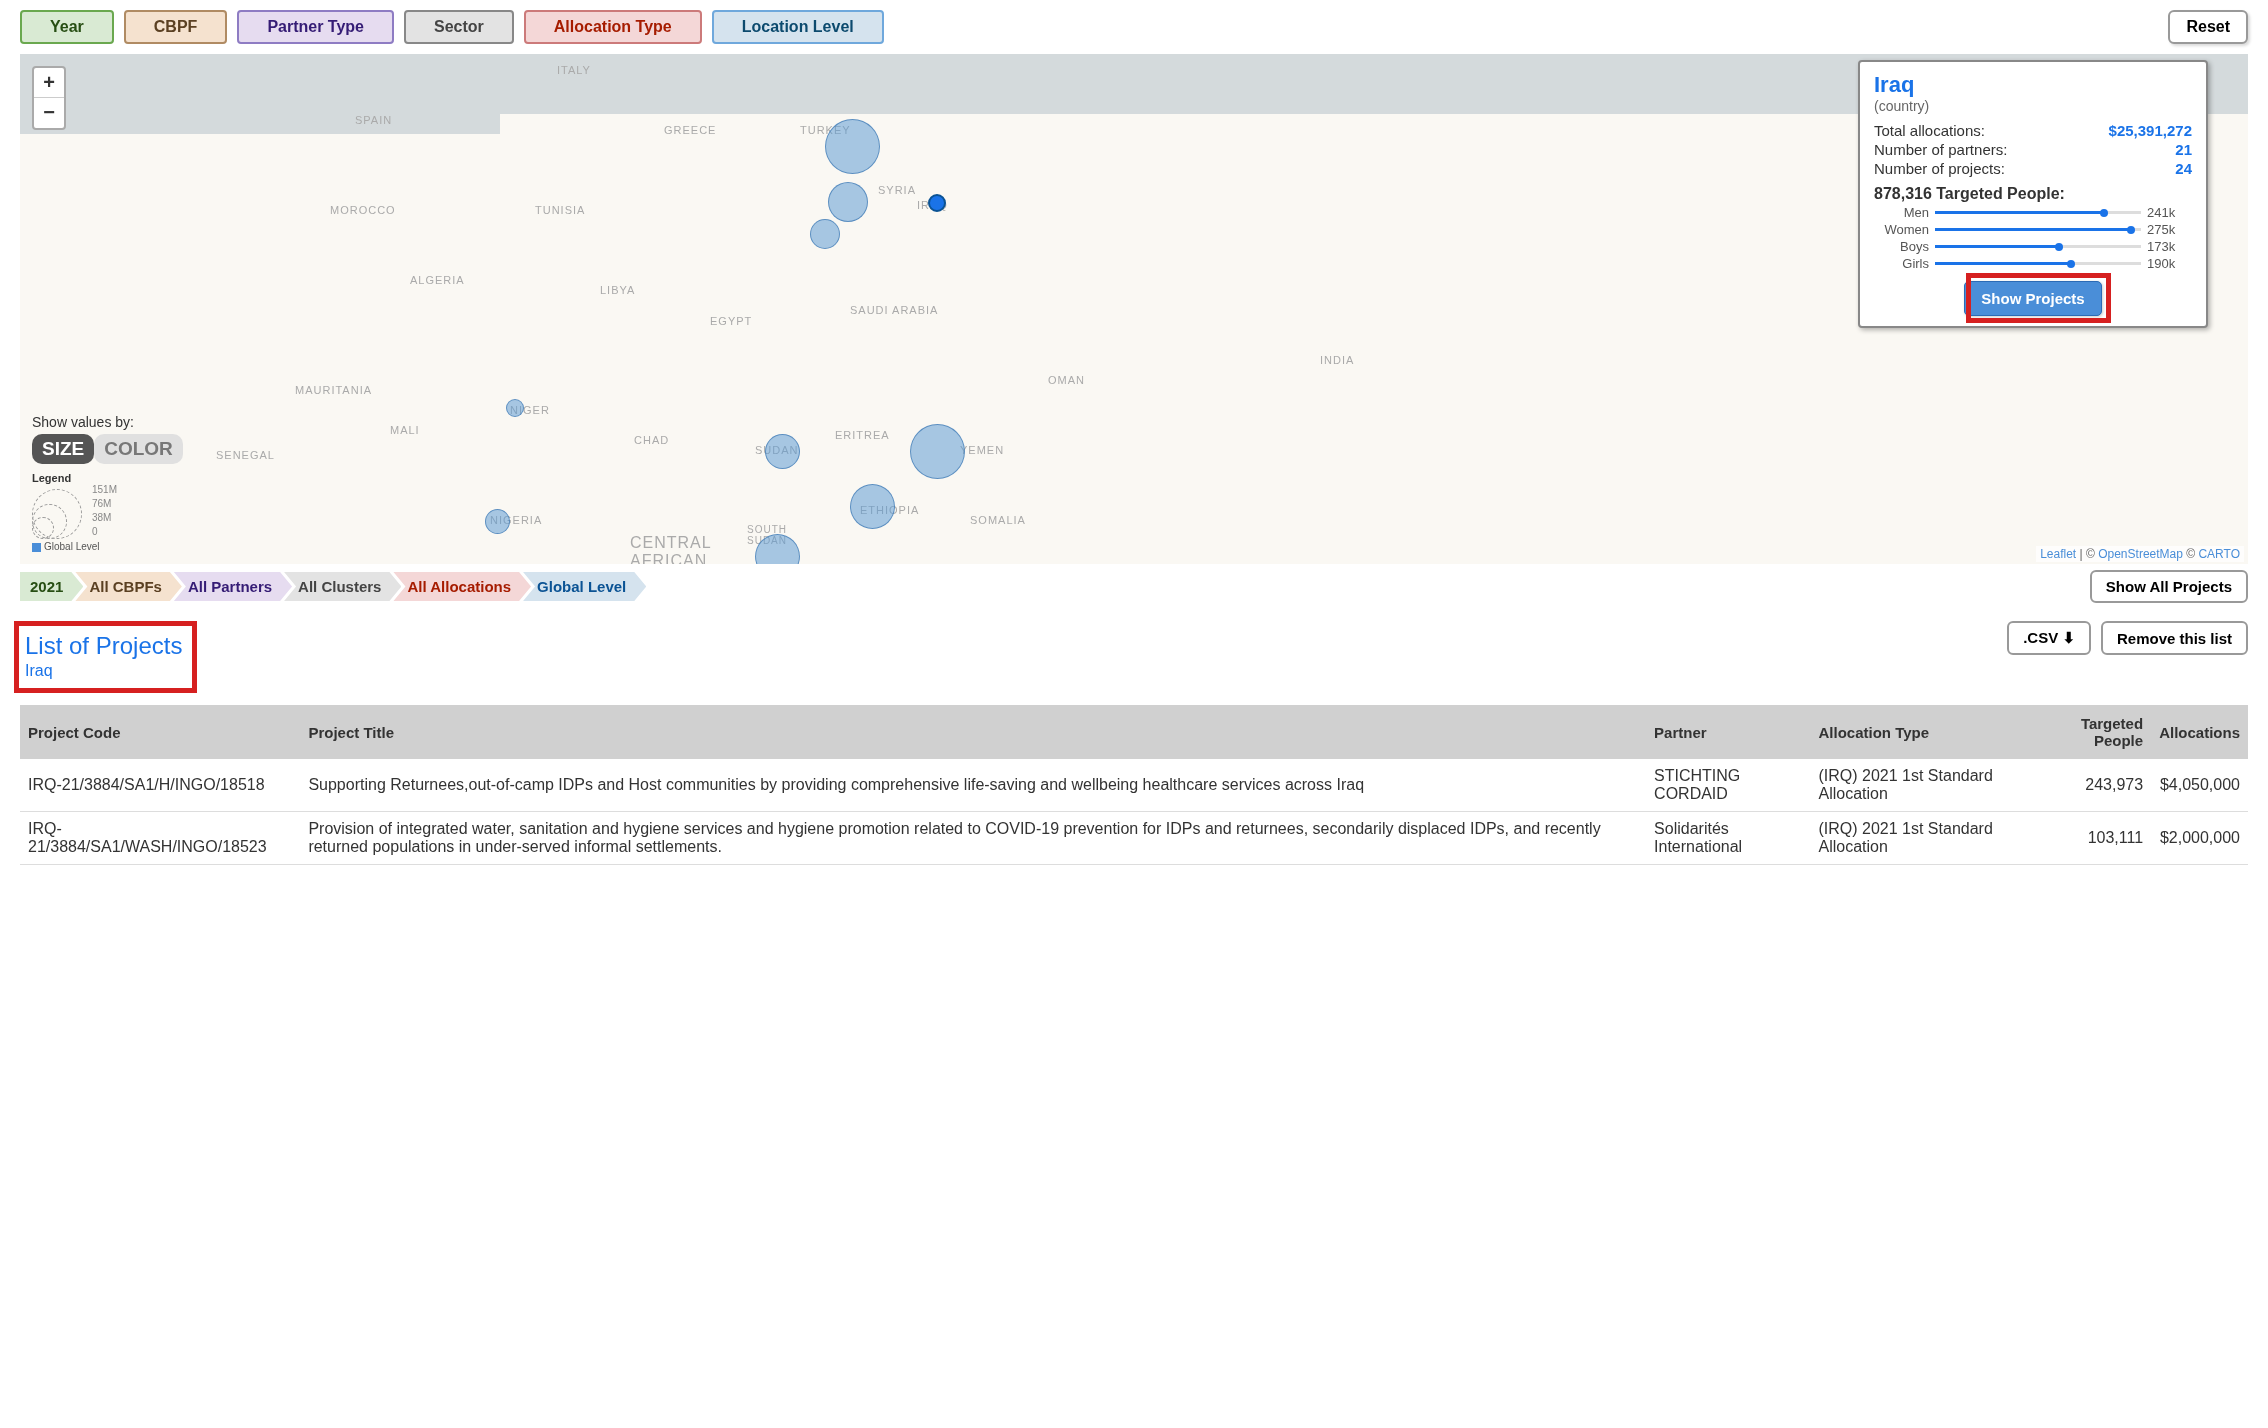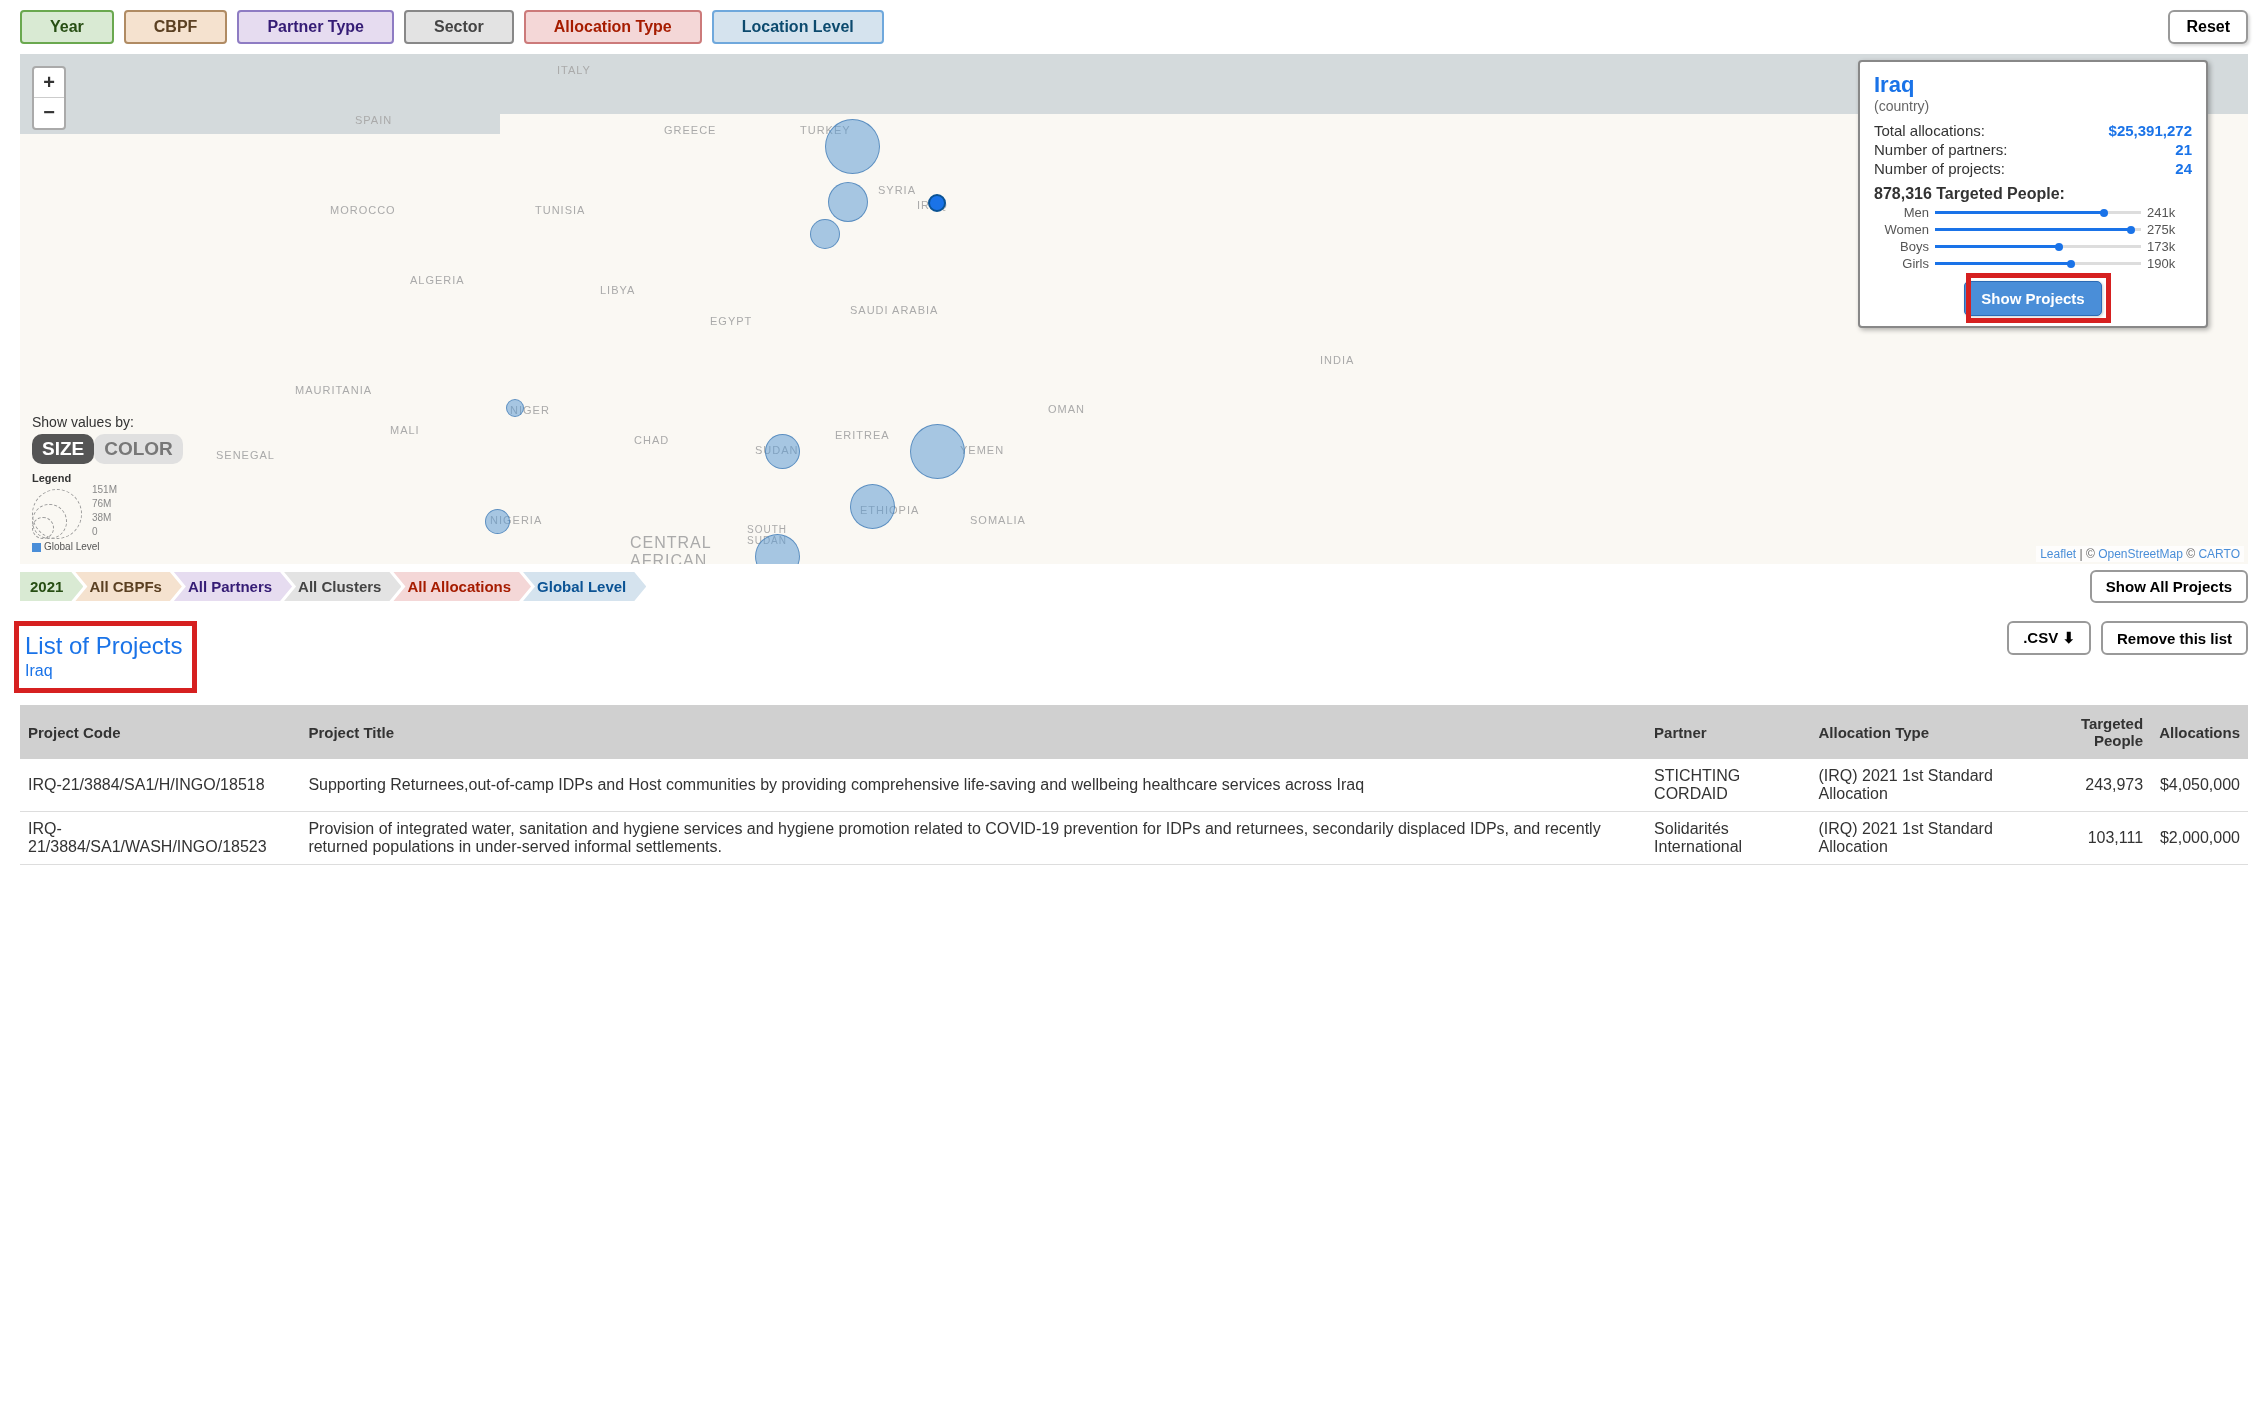--- a/index.html
+++ b/index.html
@@ -119,21 +119,21 @@
   <div class="country-label" style="left:614px;top:380px;">CHAD</div>
   <div class="country-label" style="left:735px;top:390px;">SUDAN</div>
   <div class="country-label" style="left:815px;top:375px;">ERITREA</div>
   <div class="country-label" style="left:840px;top:450px;">ETHIOPIA</div>
   <div class="country-label" style="left:950px;top:460px;">SOMALIA</div>
   <div class="country-label" style="left:196px;top:395px;">SENEGAL</div>
   <div class="country-label" style="left:470px;top:460px;">NIGERIA</div>
   <div class="country-label" style="left:610px;top:480px;font-size:16px;">CENTRAL<br>AFRICAN<br>REPUBLIC</div>
   <div class="country-label" style="left:727px;top:470px;font-size:10px;">SOUTH<br>SUDAN</div>
   <div class="country-label" style="left:1300px;top:300px;">INDIA</div>
-  <div class="country-label" style="left:1028px;top:320px;margin-top:29px;">OMAN</div>
+  <div class="country-label" style="left:1028px;top:320px;">OMAN</div>
 
   <div class="circle-marker" style="left:805px;top:65px;width:55px;height:55px;"></div>
   <div class="circle-marker" style="left:808px;top:128px;width:40px;height:40px;"></div>
   <div class="circle-marker" style="left:790px;top:165px;width:30px;height:30px;"></div>
   <div class="circle-marker" style="left:890px;top:370px;width:55px;height:55px;"></div>
   <div class="circle-marker" style="left:830px;top:430px;width:45px;height:45px;"></div>
   <div class="circle-marker" style="left:745px;top:380px;width:35px;height:35px;"></div>
   <div class="circle-marker" style="left:735px;top:480px;width:45px;height:45px;"></div>
   <div class="circle-marker" style="left:465px;top:455px;width:25px;height:25px;"></div>
   <div class="circle-marker" style="left:486px;top:345px;width:18px;height:18px;"></div>

